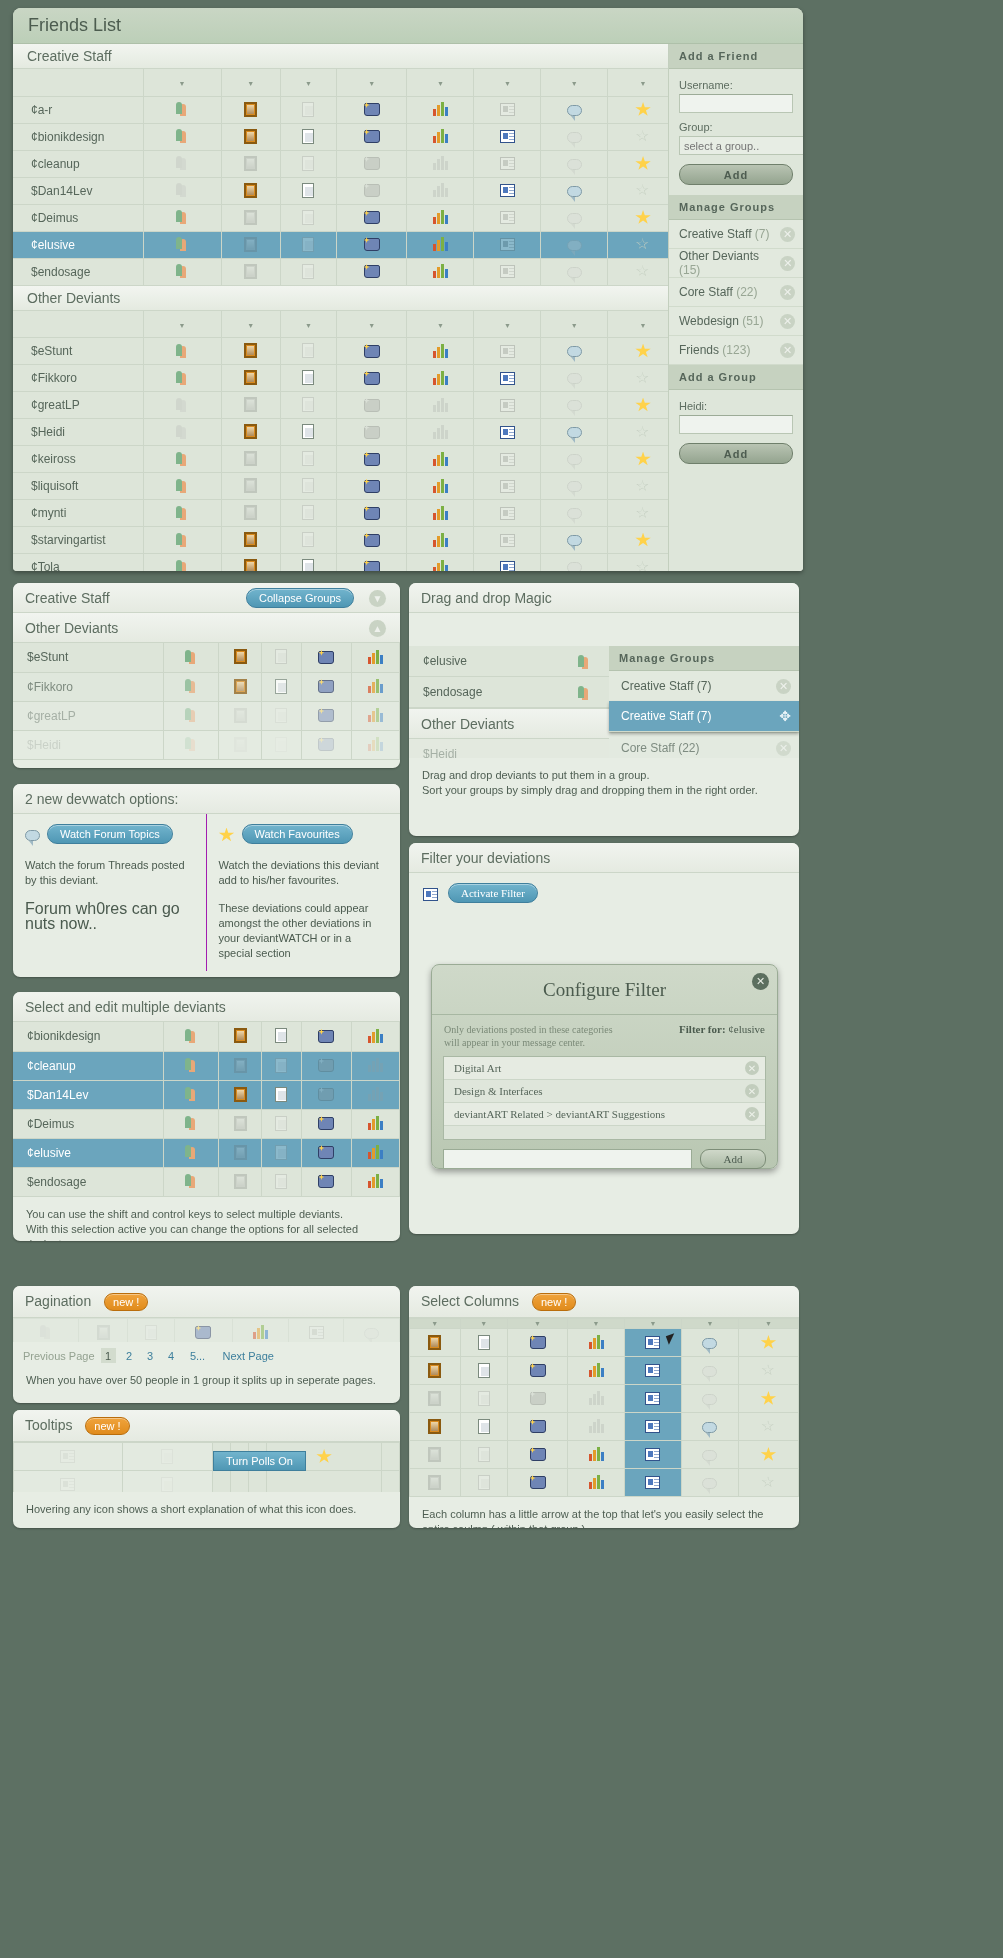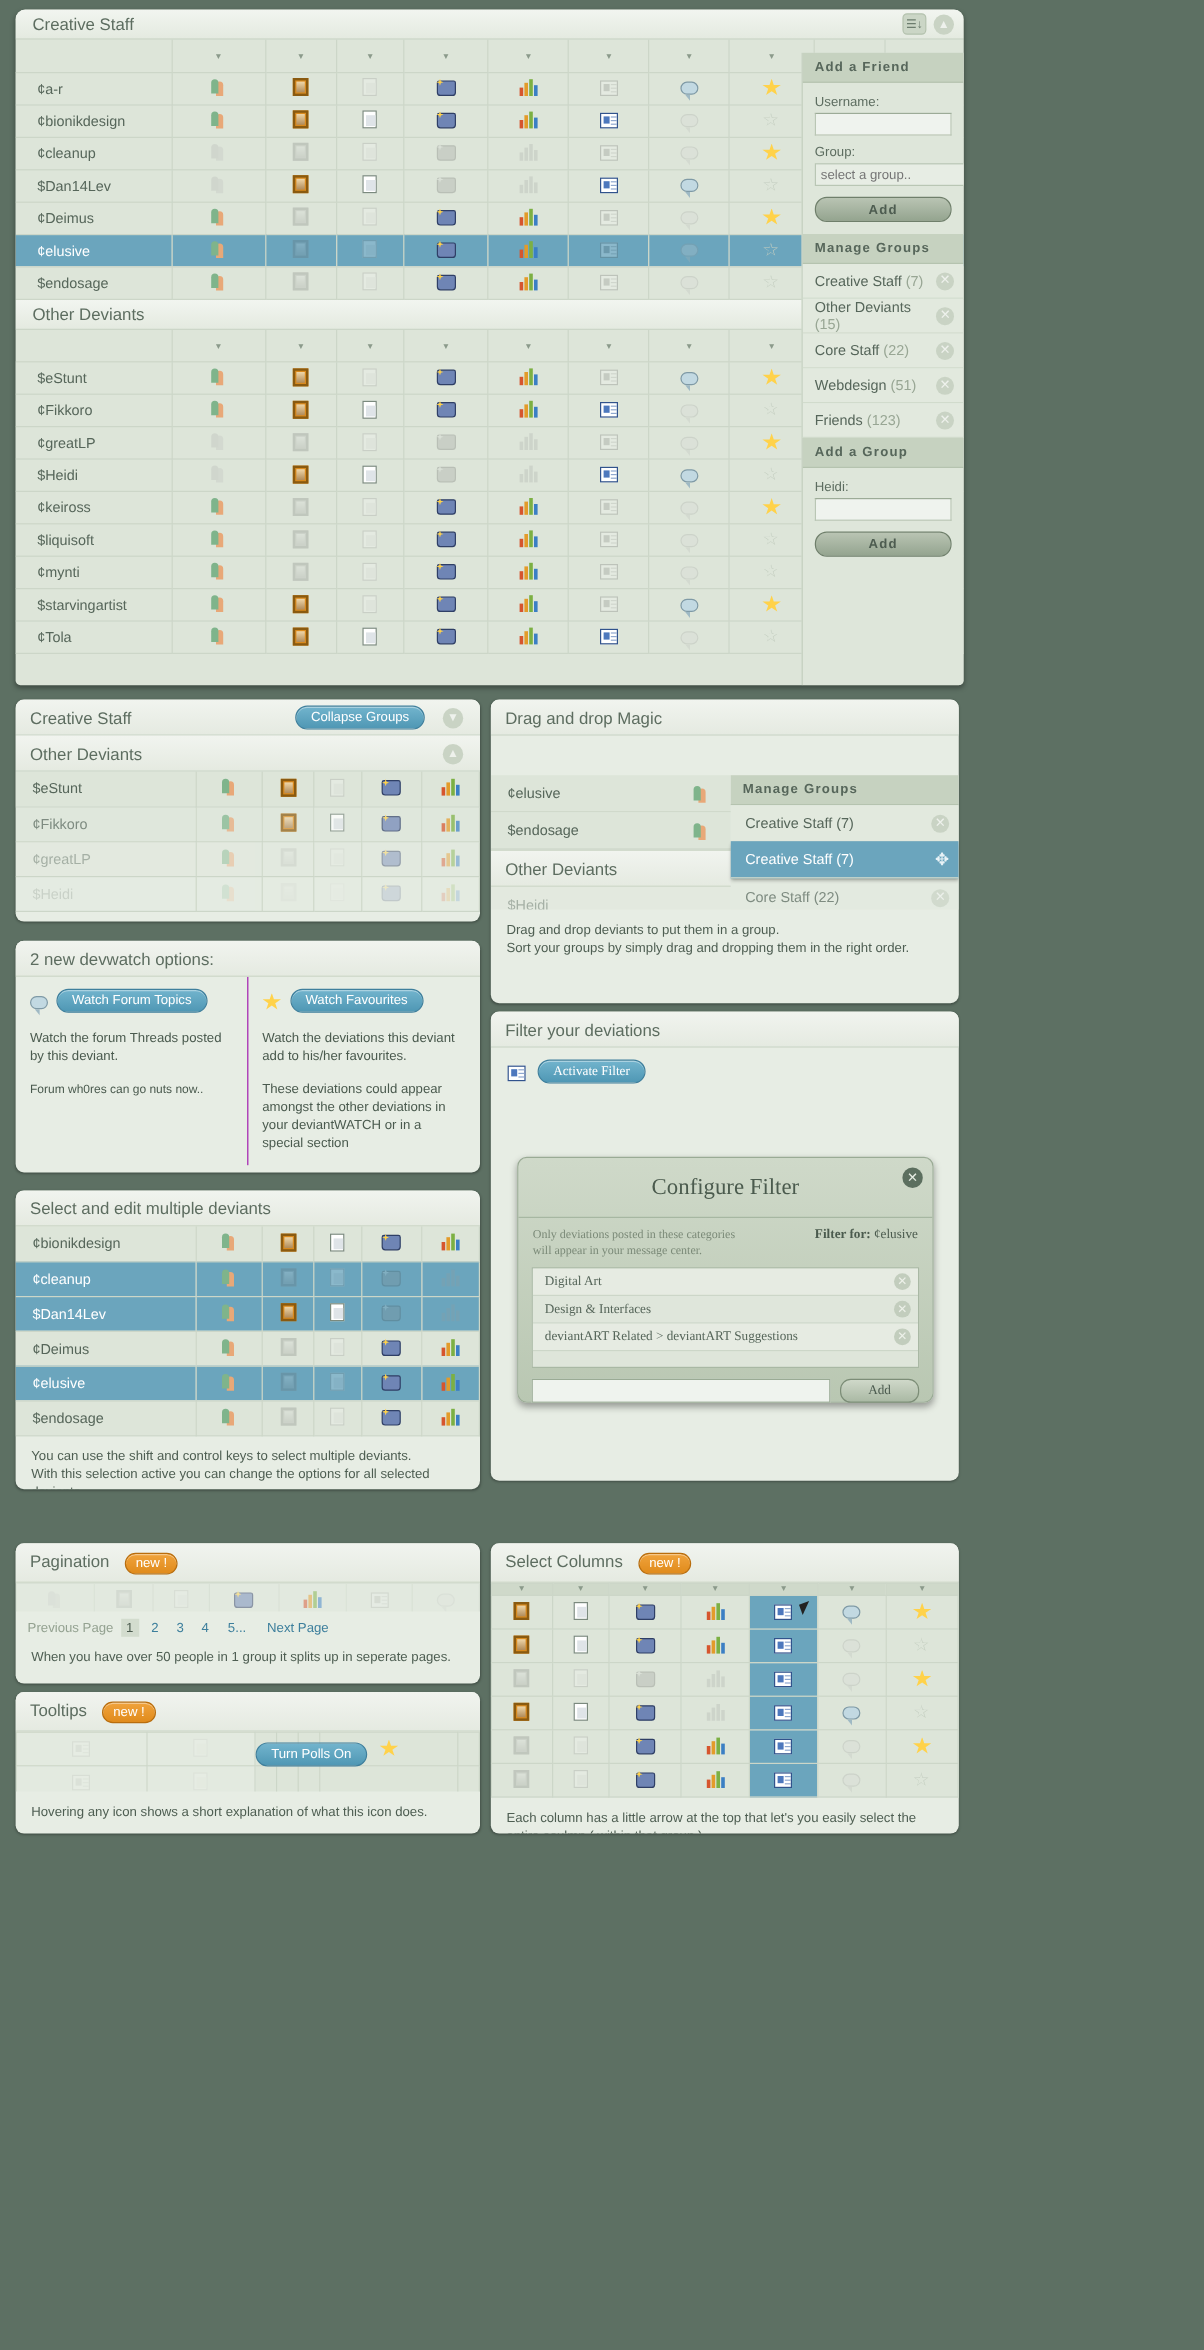--- a/index.html
+++ b/index.html
@@ -184,26 +184,27 @@
   .pg-next{color:#3d7f9c;}
 
   
   table.colgrid{border-collapse:collapse;width:100%;}
   table.colgrid td{border:1px solid #ccd6c8;height:28px;text-align:center;background:#dde5d9;}
   table.colgrid td.hlcol{background:#6ba5bd;}
   table.colgrid .arrowhd{height:10px;background:#cfd9ca;padding:0;font-size:7px;color:#8b9a8b;}
   .cursor{position:absolute;width:11px;height:16px;}
   .cursor::before{content:"";position:absolute;border-left:9px solid #222;border-bottom:9px solid transparent;border-right:3px solid transparent;transform:rotate(-20deg);}
 
-  .tips-btn{display:inline-block;background:linear-gradient(#72b4cd,#4f97b4);color:#fff;font-size:11px;padding:3px 12px;border-radius:10px;border:1px solid #3f7f9c;}
+  .tips-btn{display:inline-block;background:linear-gradient(#72b4cd,#4f97b4);color:#fff;font-size:11px;padding:3px 12px;border-radius:0;border:1px solid #3f7f9c;}
 </style>
 </head>
 <body>
 
 <div id="win">
+  <div id="win-title">Friends List</div>
 
   <div class="grp-bar">
     <span>Creative Staff</span>
     <div class="tools">
       <div class="ico-btn">☰↓</div>
       <div class="round-btn">▲</div>
     </div>
   </div>
   <div id="tbl-creative">
       <table class="flist">
@@ -704,21 +705,21 @@
 
 <div class="panel" id="p-devwatch">
   <div class="subhd">2 new devwatch options:</div>
   <div style="display:flex;">
     <div style="width:50%;padding:10px 12px;border-right:1px solid #a21caf;">
       <div style="display:flex;align-items:center;gap:7px;">
         <span class="ic i-bubble"></span>
         <span class="pill">Watch Forum Topics</span>
       </div>
       <div style="font-size:11px;line-height:15px;margin-top:14px;">Watch the forum Threads posted by this deviant.</div>
-      <div style="font-size:10px;line-height:15px;margin-top:13px;">Forum wh0res can go nuts now..</div>
+      <div style="font-size:16px;line-height:15px;margin-top:13px;">Forum wh0res can go nuts now..</div>
     </div>
     <div style="width:50%;padding:10px 12px;">
       <div style="display:flex;align-items:center;gap:7px;">
         <span class="ic i-star"></span>
         <span class="pill">Watch Favourites</span>
       </div>
       <div style="font-size:11px;line-height:15px;margin-top:14px;">Watch the deviations this deviant add to his/her favourites.</div>
       <div style="font-size:11px;line-height:15px;margin-top:13px;">These deviations could appear amongst the other deviations in your deviantWATCH or in a special section</div>
     </div>
   </div>

